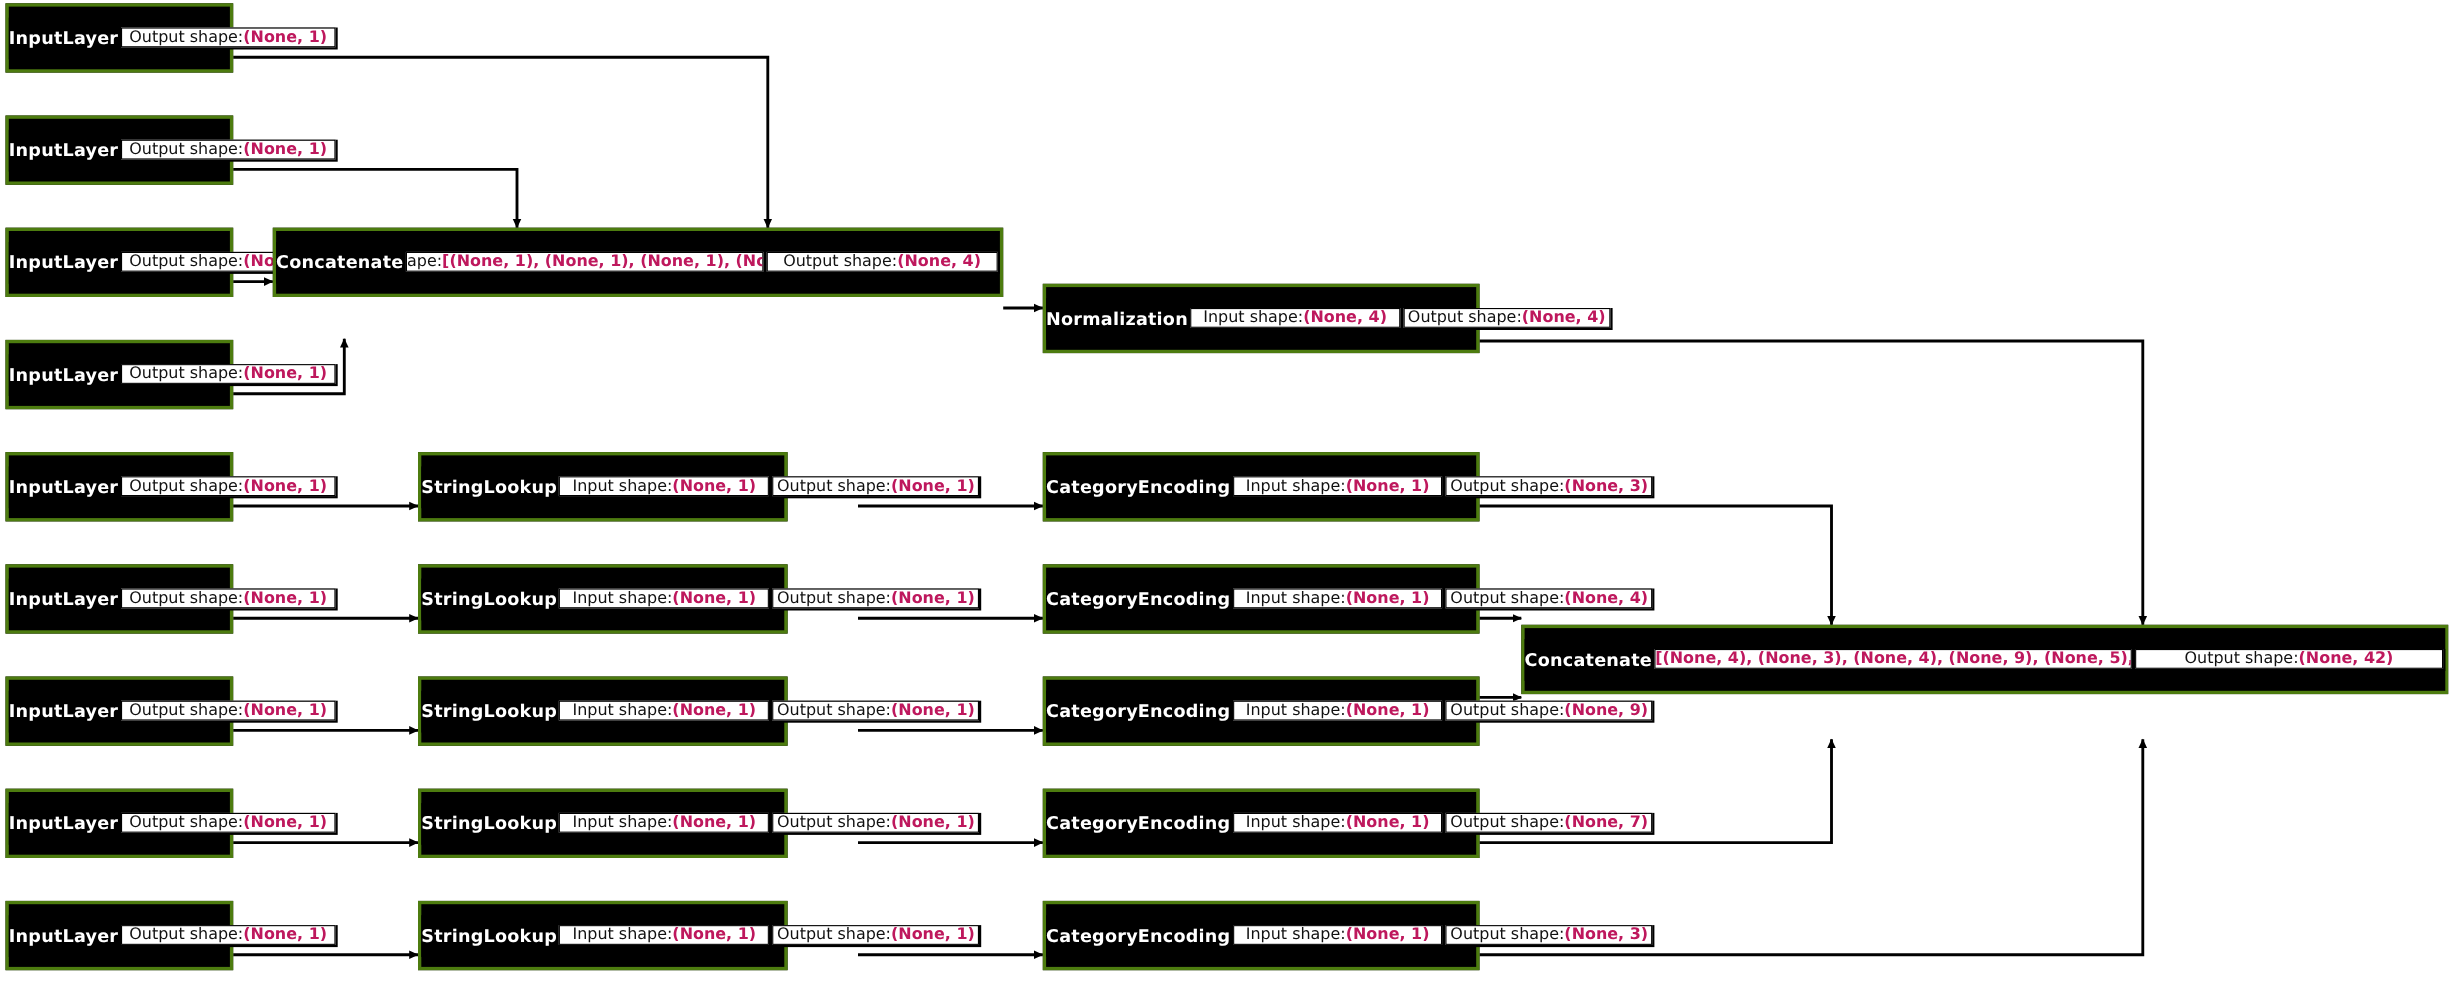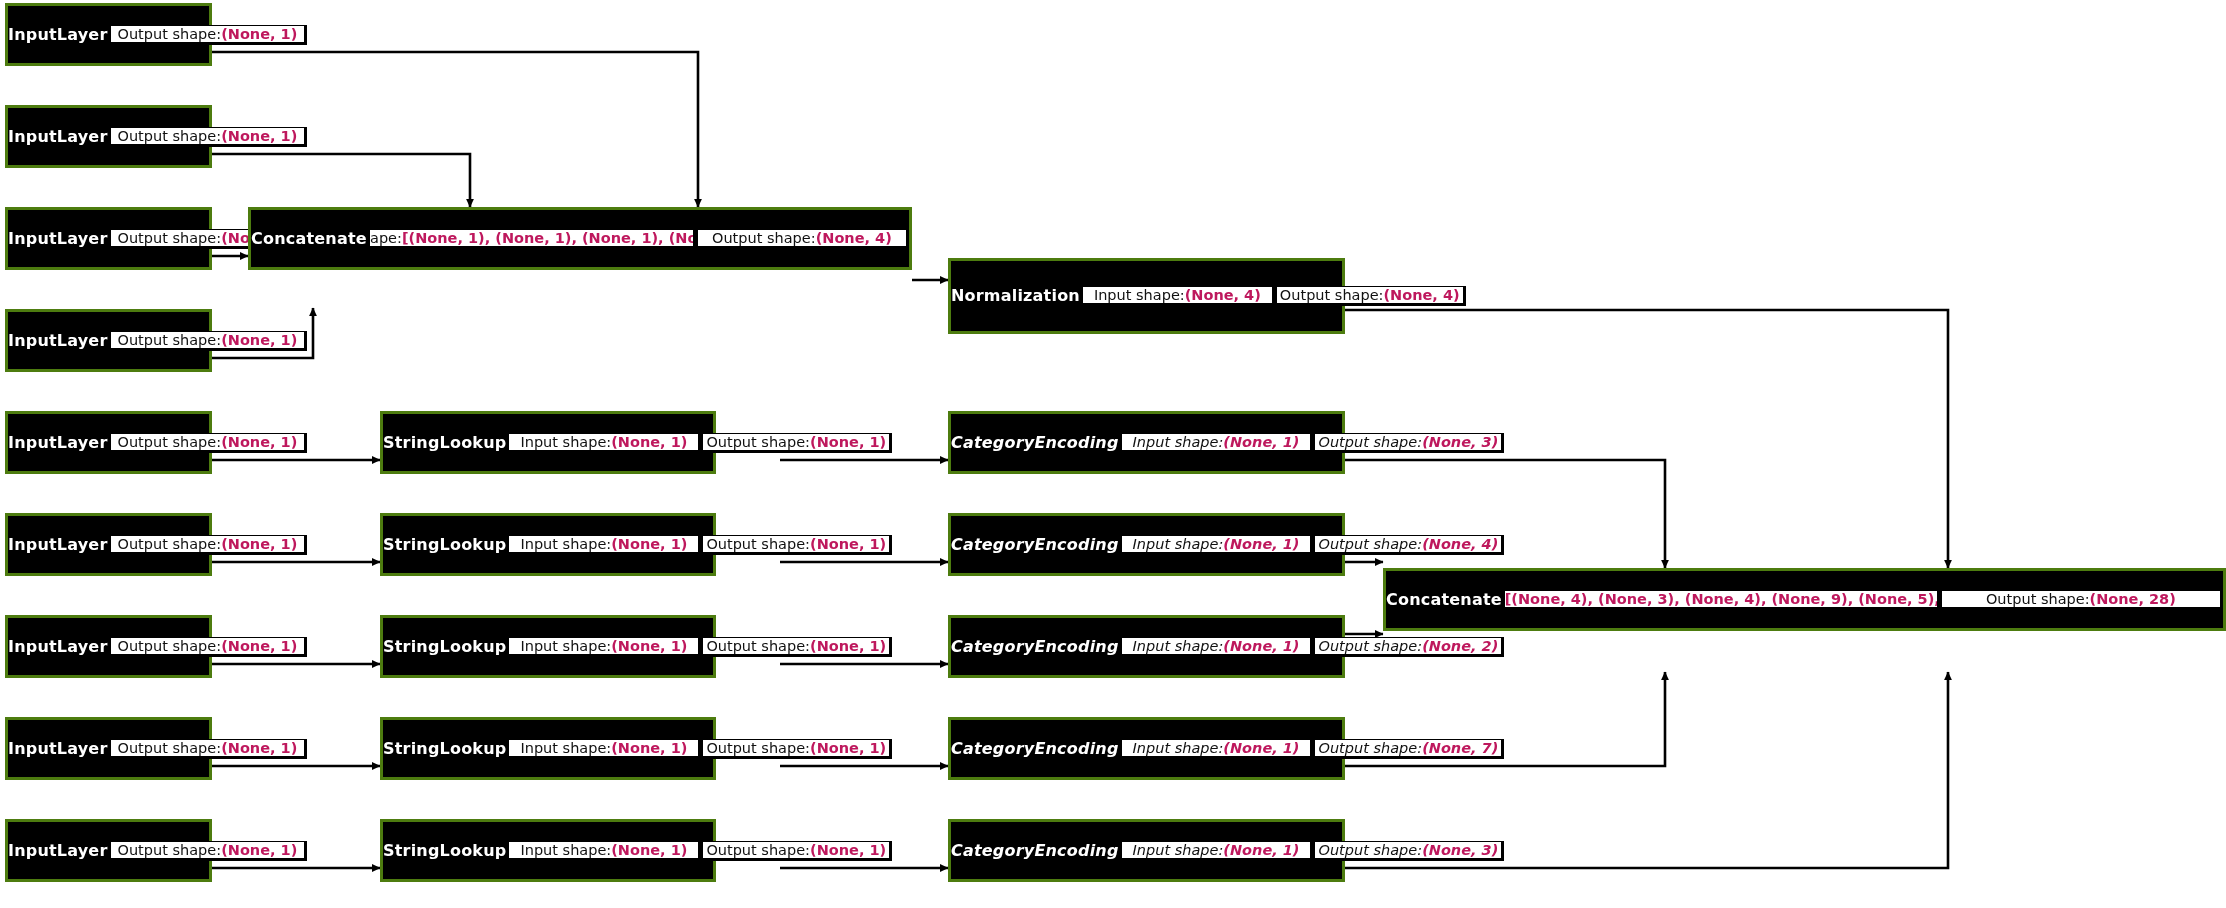--- a/index.html
+++ b/index.html
@@ -65,21 +65,21 @@
     font-weight: bold;
     color: #be185d;
   }
   .shape-cell .lbl {
     font-weight: normal;
   }
 
   
   .n-input   { width: 207px; }
   .n-lookup  { width: 336px; }
-  .n-catenc  { width: 397px; font-style: italic; }
+  .n-catenc  { width: 397px; }
   .n-norm    { width: 397px; }
   .n-concat1 { width: 664px; }
   .n-concat2 { width: 843px; }
 
   .n-input   .node-title { height: 38px; font-size: 16px; }
   .n-lookup  .node-title { height: 38px; font-size: 16px; }
   .n-catenc  .node-title { height: 38px; font-size: 16px; }
   .n-norm    .node-title { height: 38px; font-size: 16px; }
   .n-concat1 .node-title { height: 38px; font-size: 16px; }
   .n-concat2 .node-title { height: 38px; font-size: 16px; }
@@ -203,21 +203,21 @@
           <span class="lbl">Input shape: </span>
           <b>[(None, 1), (None, 1), (None, 1), (None, 1)]</b>
         </div>
       <div class="shape-cell">
           <span class="lbl">Output shape: </span>
           <b>(None, 4)</b>
         </div>
     </div>
   </div>
 
-  <div class="node n-norm" style="left:948px; top:258px; height:76px;">
+  <div class="node n-norm" style="left:948px; top:258px; height:63px;">
     <div class="node-title">Normalization</div>
     <div class="node-shapes">
       <div class="shape-cell shape-in">
           <span class="lbl">Input shape: </span>
           <b>(None, 4)</b>
         </div>
       <div class="shape-cell">
           <span class="lbl">Output shape: </span>
           <b>(None, 4)</b>
         </div>
@@ -320,21 +320,21 @@
   </div>
   <div class="node n-catenc" style="left:948px; top:615px; height:63px;">
     <div class="node-title">CategoryEncoding</div>
     <div class="node-shapes">
       <div class="shape-cell shape-in">
           <span class="lbl">Input shape: </span>
           <b>(None, 1)</b>
         </div>
       <div class="shape-cell">
           <span class="lbl">Output shape: </span>
-          <b>(None, 2)</b>
+          <b>(None, 9)</b>
         </div>
     </div>
   </div>
 
   <div class="node n-input" style="left:5px; top:717px; height:63px;">
     <div class="node-title">InputLayer</div>
     <div class="node-shapes">
       <div class="shape-cell">
           <span class="lbl">Output shape: </span>
           <b>(None, 1)</b>
@@ -406,18 +406,18 @@
 
   <div class="node n-concat2" style="left:1383px; top:568px; height:63px;">
     <div class="node-title">Concatenate</div>
     <div class="node-shapes">
       <div class="shape-cell shape-in">
           <span class="lbl">Input shape: </span>
           <b>[(None, 4), (None, 3), (None, 4), (None, 9), (None, 5), (None, 3)]</b>
         </div>
       <div class="shape-cell">
           <span class="lbl">Output shape: </span>
-          <b>(None, 28)</b>
+          <b>(None, 42)</b>
         </div>
     </div>
   </div>
 
 </div>
 
 </body></html>

